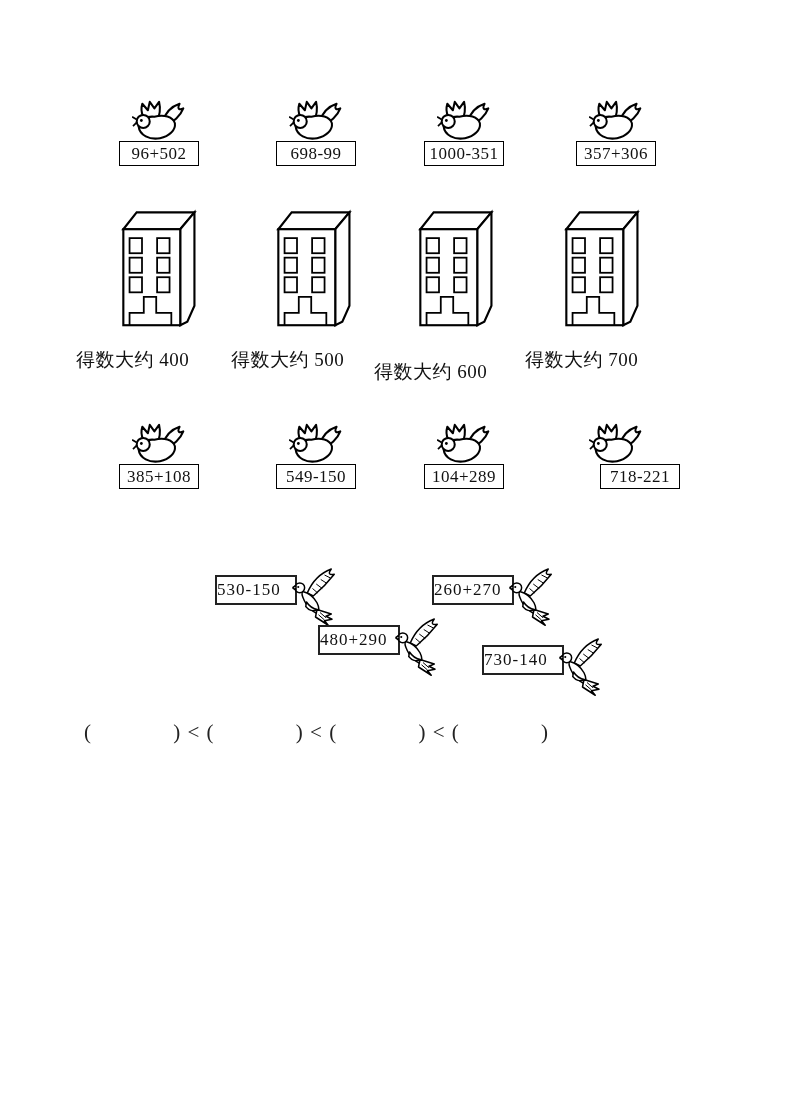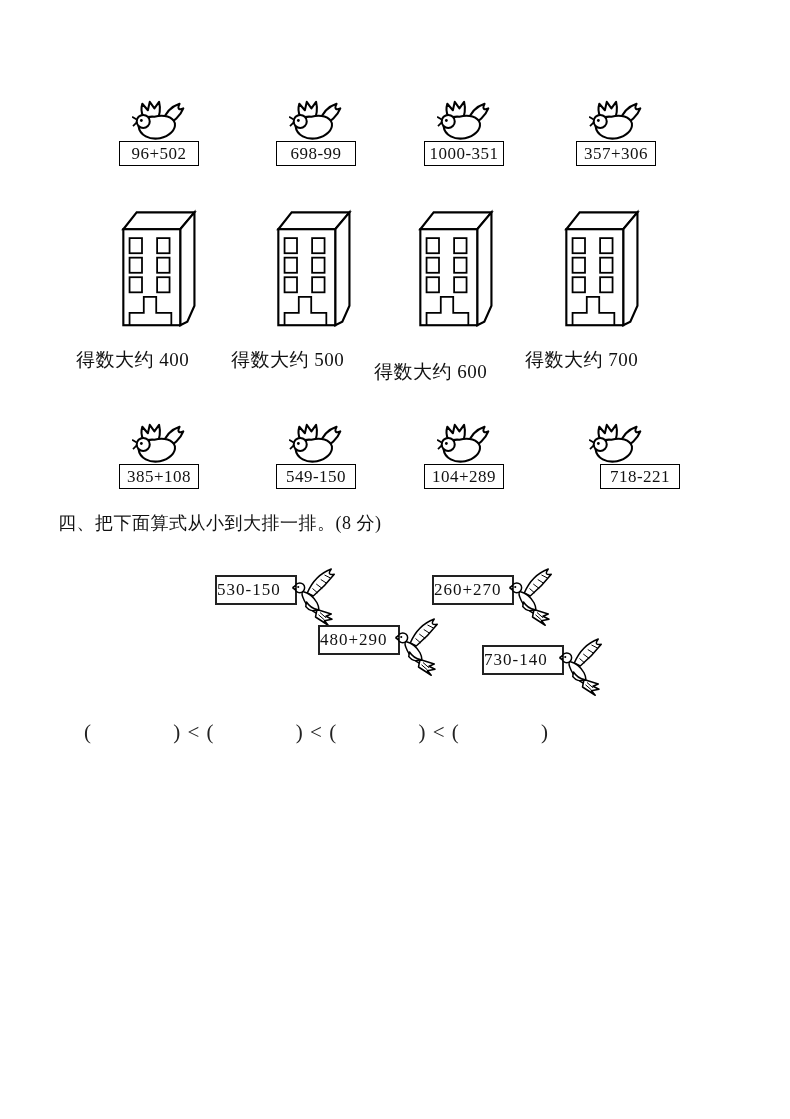--- a/index.html
+++ b/index.html
@@ -170,21 +170,20 @@
       <svg viewBox="0 0 60 44">
         <use href="#sym-bird"></use>
       </svg>
     </div>
 
   <div class="expr-box" style="left:119px;top:464px">385+108</div>
   <div class="expr-box" style="left:276px;top:464px">549-150</div>
   <div class="expr-box" style="left:424px;top:464px">104+289</div>
   <div class="expr-box" style="left:600px;top:464px">718-221</div>
 
-  <div class="section-title" style="left:58px;top:511px">四、把下面算式从小到大排一排。(8 分)</div>
 
   <div class="card" style="left:215px;top:575px">530-150</div>
   <div class="dove-wrap" style="left:291px;top:566px">
       <svg viewBox="0 0 58 80">
         <use href="#sym-dove"></use>
       </svg>
     </div>
 
   <div class="card" style="left:432px;top:575px">260+270</div>
   <div class="dove-wrap" style="left:508px;top:566px">

